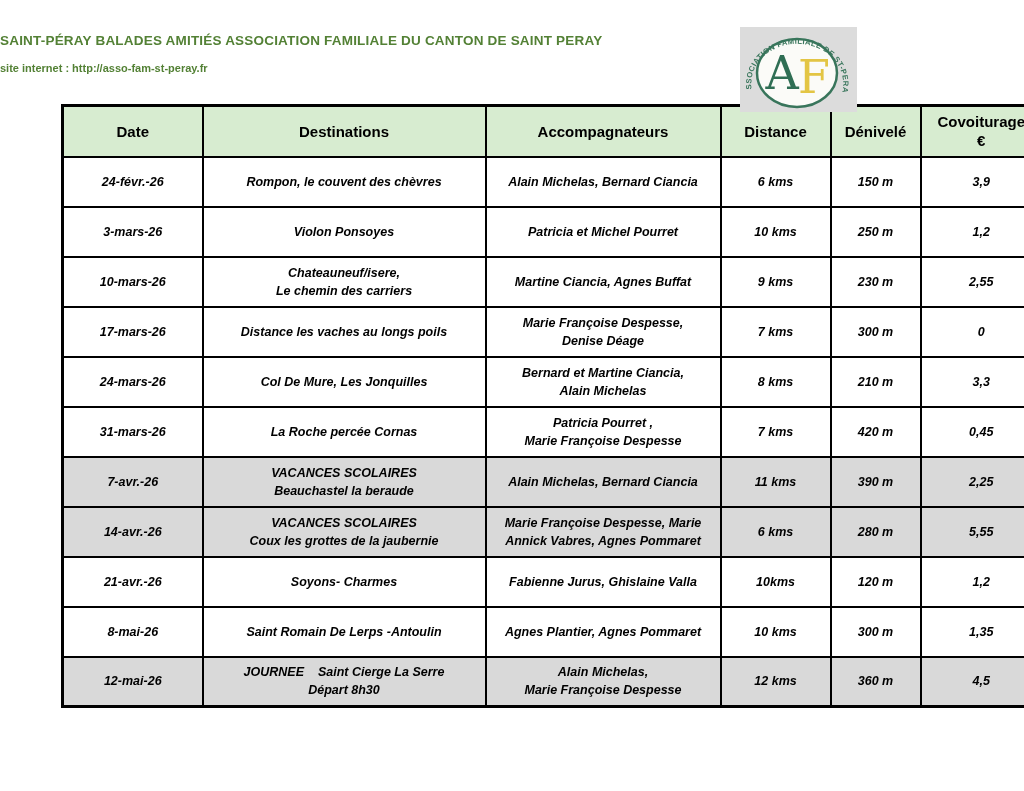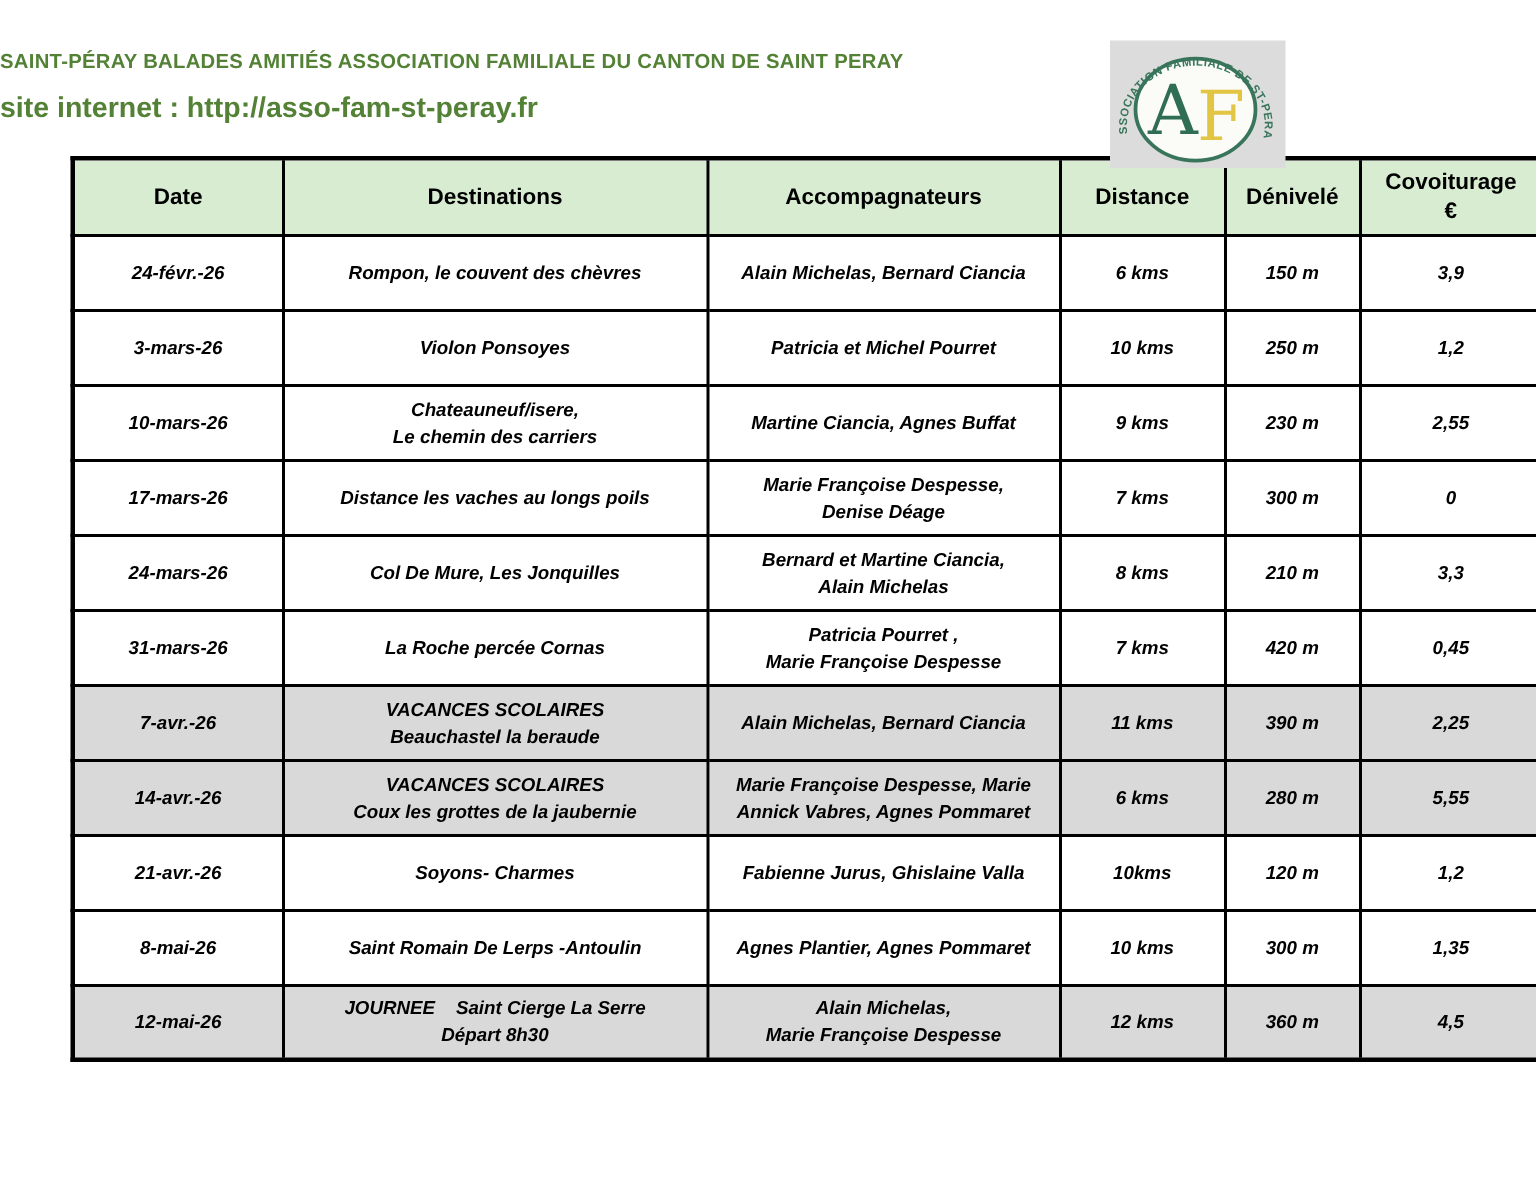--- a/index.html
+++ b/index.html
@@ -24,34 +24,34 @@
   
   .title-block{
     position:absolute;
     top:33px;left:0;
     width:812px;
     text-align:left;
     color:var(--title-green);
     font-weight:bold;
   }
   .title-line1{font-size:13.5px;letter-spacing:.2px;margin-bottom:14px;}
-  .title-line2{font-size:19px;margin-bottom:11px;}
+  .title-line2{font-size:11px;margin-bottom:11px;}
   .title-line3{font-size:13px;}
   
   .logo-box{
     position:absolute;
     left:740px;top:27px;
     width:117px;height:85px;
     background:var(--logo-bg);
     z-index:5;
   }
   
   .schedule-wrap{
     position:absolute;
-    left:8px;top:104px;
+    left:22px;top:104px;
     width:1003px;
     padding-left:39px;
   }
   table{
     width:980px;
     border-collapse:collapse;
     table-layout:fixed;
     border:3px solid var(--border-black);
   }
   col.c-date{width:140px;}

